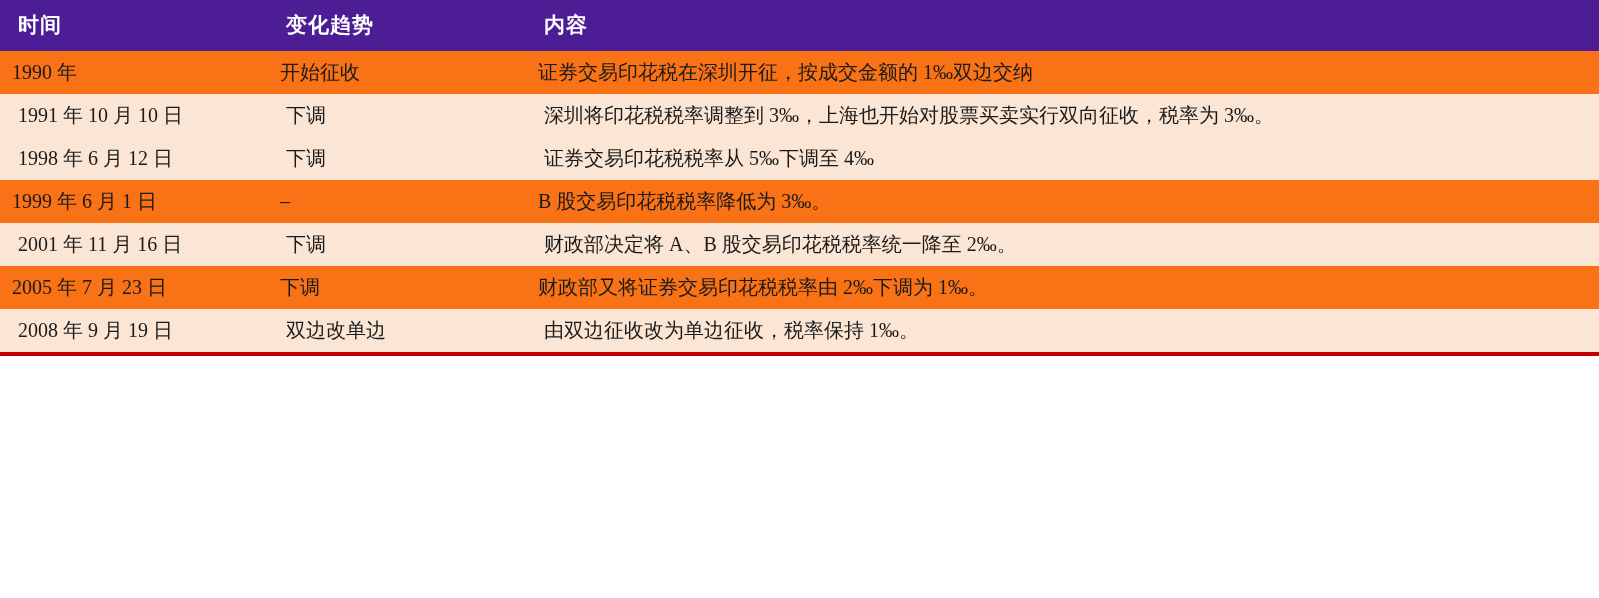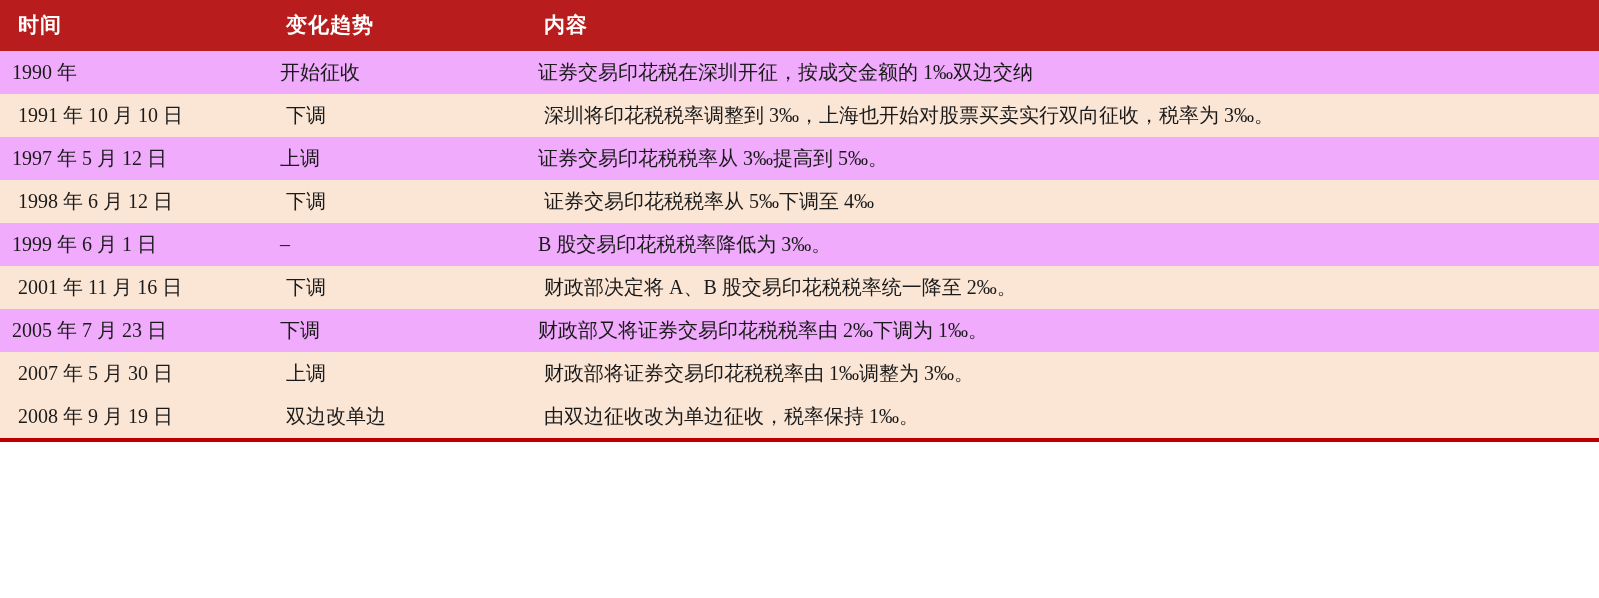--- a/index.html
+++ b/index.html
@@ -17,40 +17,40 @@
   .table-wrap {
     width: 1599px;
     box-sizing: border-box;
   }
   table.history-table {
     width: 1599px;
     border-collapse: collapse;
     table-layout: fixed;
   }
   table.history-table thead th {
-    background: #b91c1c;
+    background: #4c1d95;
     color: #ffffff;
     text-align: left;
     font-weight: bold;
     font-size: 21px;
     padding: 10px 0 11px 18px;
     height: 30px;
     letter-spacing: 1px;
     border: none;
   }
   table.history-table tbody td {
     font-size: 20px;
     padding: 9px 0 10px 18px;
     vertical-align: middle;
     border: none;
     line-height: 1.2;
     white-space: nowrap;
   }
   table.history-table tbody tr.row-odd td {
-    background: #f0abfc;
+    background: #f97316;
     padding-left: 12px;
   }
   table.history-table tbody tr.row-even td {
     background: #fbe6d5;
     margin-top: 20px;
   }
   
   col.c-time    { width: 268px; }
   col.c-trend   { width: 258px; }
   col.c-content { width: 1073px; }
@@ -82,25 +82,20 @@
       <tr class="row-odd">
         <td>1990 年</td>
         <td>开始征收</td>
         <td>证券交易印花税在深圳开征，按成交金额的 1‰双边交纳</td>
       </tr>
       <tr class="row-even">
         <td>1991 年 10 月 10 日</td>
         <td>下调</td>
         <td>深圳将印花税税率调整到 3‰，上海也开始对股票买卖实行双向征收，税率为 3‰。</td>
       </tr>
-      <tr class="row-odd">
-        <td>1997 年 5 月 12 日</td>
-        <td>上调</td>
-        <td>证券交易印花税税率从 3‰提高到 5‰。</td>
-      </tr>
       <tr class="row-even">
         <td>1998 年 6 月 12 日</td>
         <td>下调</td>
         <td>证券交易印花税税率从 5‰下调至 4‰</td>
       </tr>
       <tr class="row-odd">
         <td>1999 年 6 月 1 日</td>
         <td>–</td>
         <td>B 股交易印花税税率降低为 3‰。</td>
       </tr>
@@ -108,25 +103,20 @@
         <td>2001 年 11 月 16 日</td>
         <td>下调</td>
         <td>财政部决定将 A、B 股交易印花税税率统一降至 2‰。</td>
       </tr>
       <tr class="row-odd">
         <td>2005 年 7 月 23 日</td>
         <td>下调</td>
         <td>财政部又将证券交易印花税税率由 2‰下调为 1‰。</td>
       </tr>
       <tr class="row-even">
-        <td>2007 年 5 月 30 日</td>
-        <td>上调</td>
-        <td>财政部将证券交易印花税税率由 1‰调整为 3‰。</td>
-      </tr>
-      <tr class="row-even">
         <td>2008 年 9 月 19 日</td>
         <td>双边改单边</td>
         <td>由双边征收改为单边征收，税率保持 1‰。</td>
       </tr>
     </tbody>
   </table>
   <div class="bottom-rule"></div>
 </div>
 
 </body></html>

